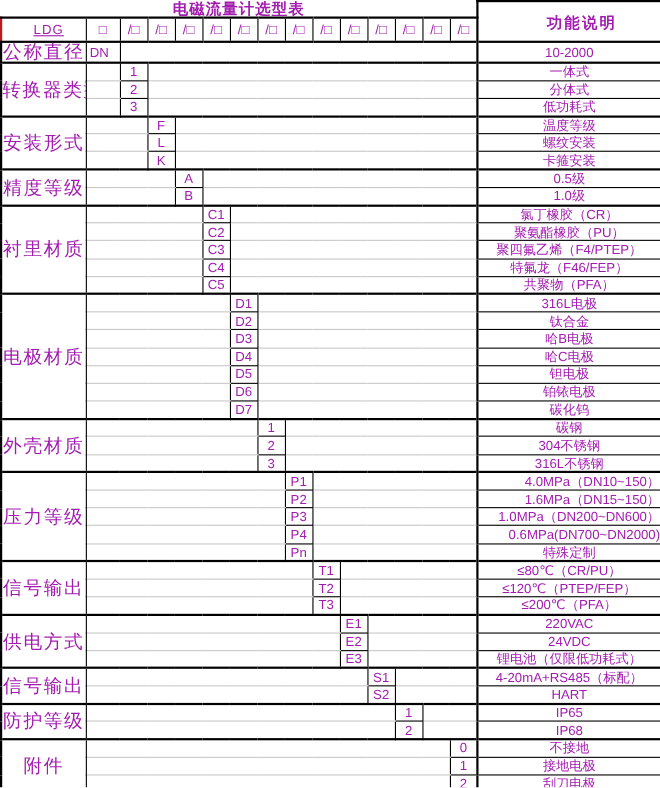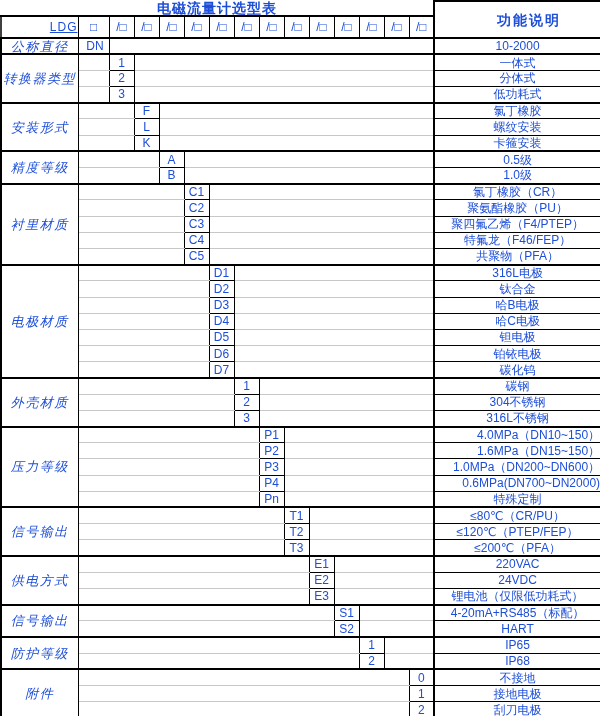--- a/index.html
+++ b/index.html
@@ -1,32 +1,32 @@
 <!DOCTYPE html>
 <html><head>
 <meta charset="utf-8">
 <style>
   html,body{margin:0;padding:0;background:#ffffff;}
   .page{width:600px;height:716px;background:#fff;position:relative;overflow:hidden;
-        font-family:"Liberation Sans","DejaVu Sans",sans-serif;color:#1d4ed8;}
+        font-family:"Liberation Sans","DejaVu Sans",sans-serif;color:#a21caf;}
   table.sel{border-collapse:collapse;table-layout:fixed;width:600px;}
   td{padding:0;margin:0;vertical-align:middle;text-align:center;overflow:hidden;
      white-space:nowrap;font-size:12px;line-height:1;}
   
   td.title{border:none;font-size:14px;font-weight:bold;letter-spacing:1px;}
   td.desc-hd{border:2px solid #000;border-bottom:1px solid #000;font-size:14px;font-weight:bold;letter-spacing:2px;padding-left:23px;}
   
   tr.r-model td{border:1px solid #000;border-top:2px solid #000;border-bottom:2px solid #000;}
-  tr.r-model td:first-child{border-left:2px solid #404040;text-align:right;padding-left:9px;letter-spacing:1px;text-decoration:underline;}
+  tr.r-model td:first-child{border-left:2px solid #b91c1c;text-align:center;padding-left:9px;letter-spacing:1px;text-decoration:underline;}
   
   td.code{border:1px solid #000;}
-  td.lbl{border:1px solid #000;border-left:2px solid #000;font-size:13px;letter-spacing:1.5px;font-style:italic;}
+  td.lbl{border:1px solid #000;border-left:2px solid #000;font-size:17px;letter-spacing:1.5px;}
   td.desc{border:1px solid #000;border-left:2px solid #000;border-right:2px solid #000;text-align:center;}
   td.desc.left{text-align:right;padding-left:2px;}
-  td.code.left{text-align:center;padding-left:3px;margin-top:45px;}
+  td.code.left{text-align:left;padding-left:3px;margin-top:45px;}
   
   td.fill{border-top:1px solid #c8c8c8;border-bottom:1px solid #c8c8c8;}
   
   td.gt{border-top:2px solid #000 !important;}
   tr.last td{border-bottom:2px solid #000 !important;}
   tr.r-title{height:14px;}
   tr.r-model{height:22px;}
   tr.r-data{height:16.19px;}
 </style>
 </head>
@@ -97,21 +97,21 @@
           <td class="fill"></td>
           <td class="code">3</td>
           <td class="fill" colspan="12"></td>
           <td class="desc">低功耗式</td>
         </tr>
         <tr class="r-data">
           <td class="lbl gt" rowspan="3">安装形式</td>
           <td class="fill gt" colspan="2"></td>
           <td class="code gt">F</td>
           <td class="fill gt" colspan="11"></td>
-          <td class="desc gt">氯丁橡胶</td>
+          <td class="desc gt">温度等级</td>
         </tr>
         <tr class="r-data">
           <td class="fill" colspan="2"></td>
           <td class="code">L</td>
           <td class="fill" colspan="11"></td>
           <td class="desc">螺纹安装</td>
         </tr>
         <tr class="r-data">
           <td class="fill" colspan="2"></td>
           <td class="code">K</td>

